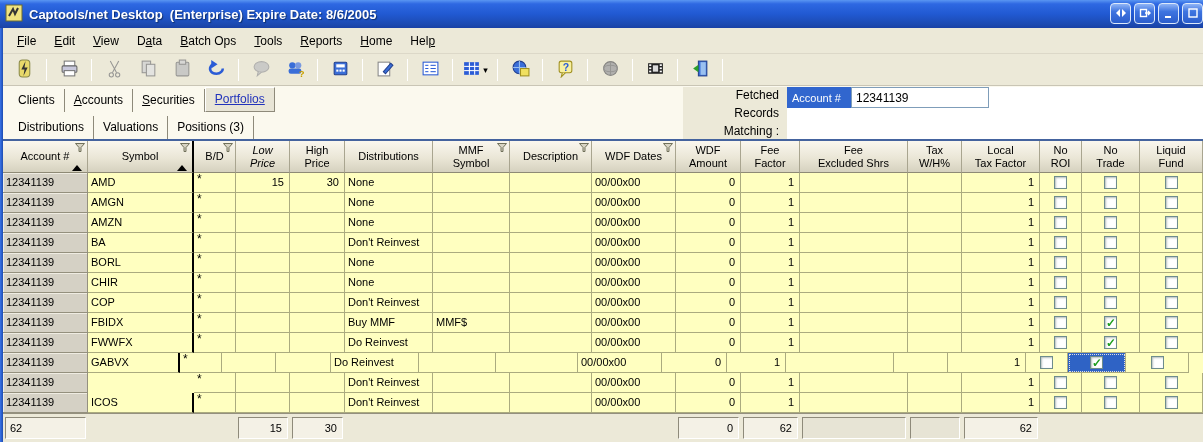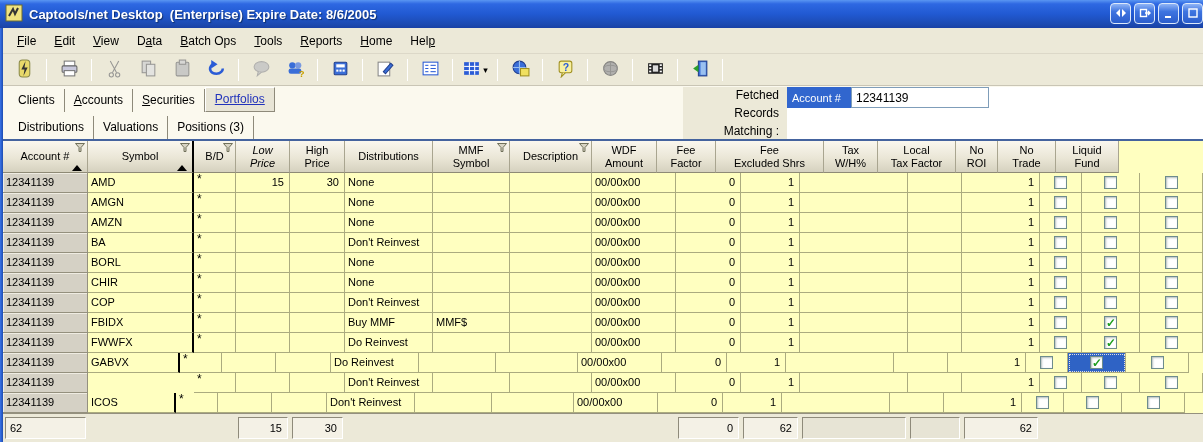--- a/index.html
+++ b/index.html
@@ -359,20 +359,26 @@
         <span class="filter-ico"><svg width="10" height="9" viewBox="0 0 10 9">
             <polygon points="0.5,0.5 9.5,0.5 6,4.5 6,8.5 4,8.5 4,4.5" fill="#D8D4C4" stroke="#70705A"></polygon>
           </svg></span>
       </div>
       <div class="hdr-cell" style="width: 82px;">
         <span>Description</span>
         <span class="filter-ico"><svg width="10" height="9" viewBox="0 0 10 9">
             <polygon points="0.5,0.5 9.5,0.5 6,4.5 6,8.5 4,8.5 4,4.5" fill="#D8D4C4" stroke="#70705A"></polygon>
           </svg></span>
       </div>
+      <div class="hdr-cell" style="width: 84px;">
+        <span>WDF Dates</span>
+        <span class="filter-ico"><svg width="10" height="9" viewBox="0 0 10 9">
+            <polygon points="0.5,0.5 9.5,0.5 6,4.5 6,8.5 4,8.5 4,4.5" fill="#D8D4C4" stroke="#70705A"></polygon>
+          </svg></span>
+      </div>
       <div class="hdr-cell" style="width: 65px;">
         <span>WDF</span>
         <span>Amount</span>
       </div>
       <div class="hdr-cell" style="width: 59px;">
         <span>Fee</span>
         <span>Factor</span>
       </div>
       <div class="hdr-cell" style="width: 108px;">
         <span>Fee</span>
@@ -670,21 +676,21 @@
         </div>
         <div class="cell chk" style="width: 58px;">
           <span class="checkbox"></span>
         </div>
         <div class="cell chk" style="width: 63px;">
           <span class="checkbox"></span>
         </div>
       </div>
       <div class="grid-row">
         <div class="cell rowheader" style="width: 85px;">12341139</div>
-        <div class="cell frozen-edge" style="width: 88px;">ICOS</div>
+        <div class="cell frozen-edge" style="width: 106px;">ICOS</div>
         <div class="cell" style="width: 42px;"><span class="bd-star">*</span></div>
         <div class="cell num" style="width: 54px;"></div>
         <div class="cell num" style="width: 55px;"></div>
         <div class="cell" style="width: 88px;">Don't Reinvest</div>
         <div class="cell" style="width: 77px;"></div>
         <div class="cell" style="width: 82px;"></div>
         <div class="cell" style="width: 84px;">00/00x00</div>
         <div class="cell num" style="width: 65px;">0</div>
         <div class="cell num" style="width: 59px;">1</div>
         <div class="cell num" style="width: 108px;"></div>

